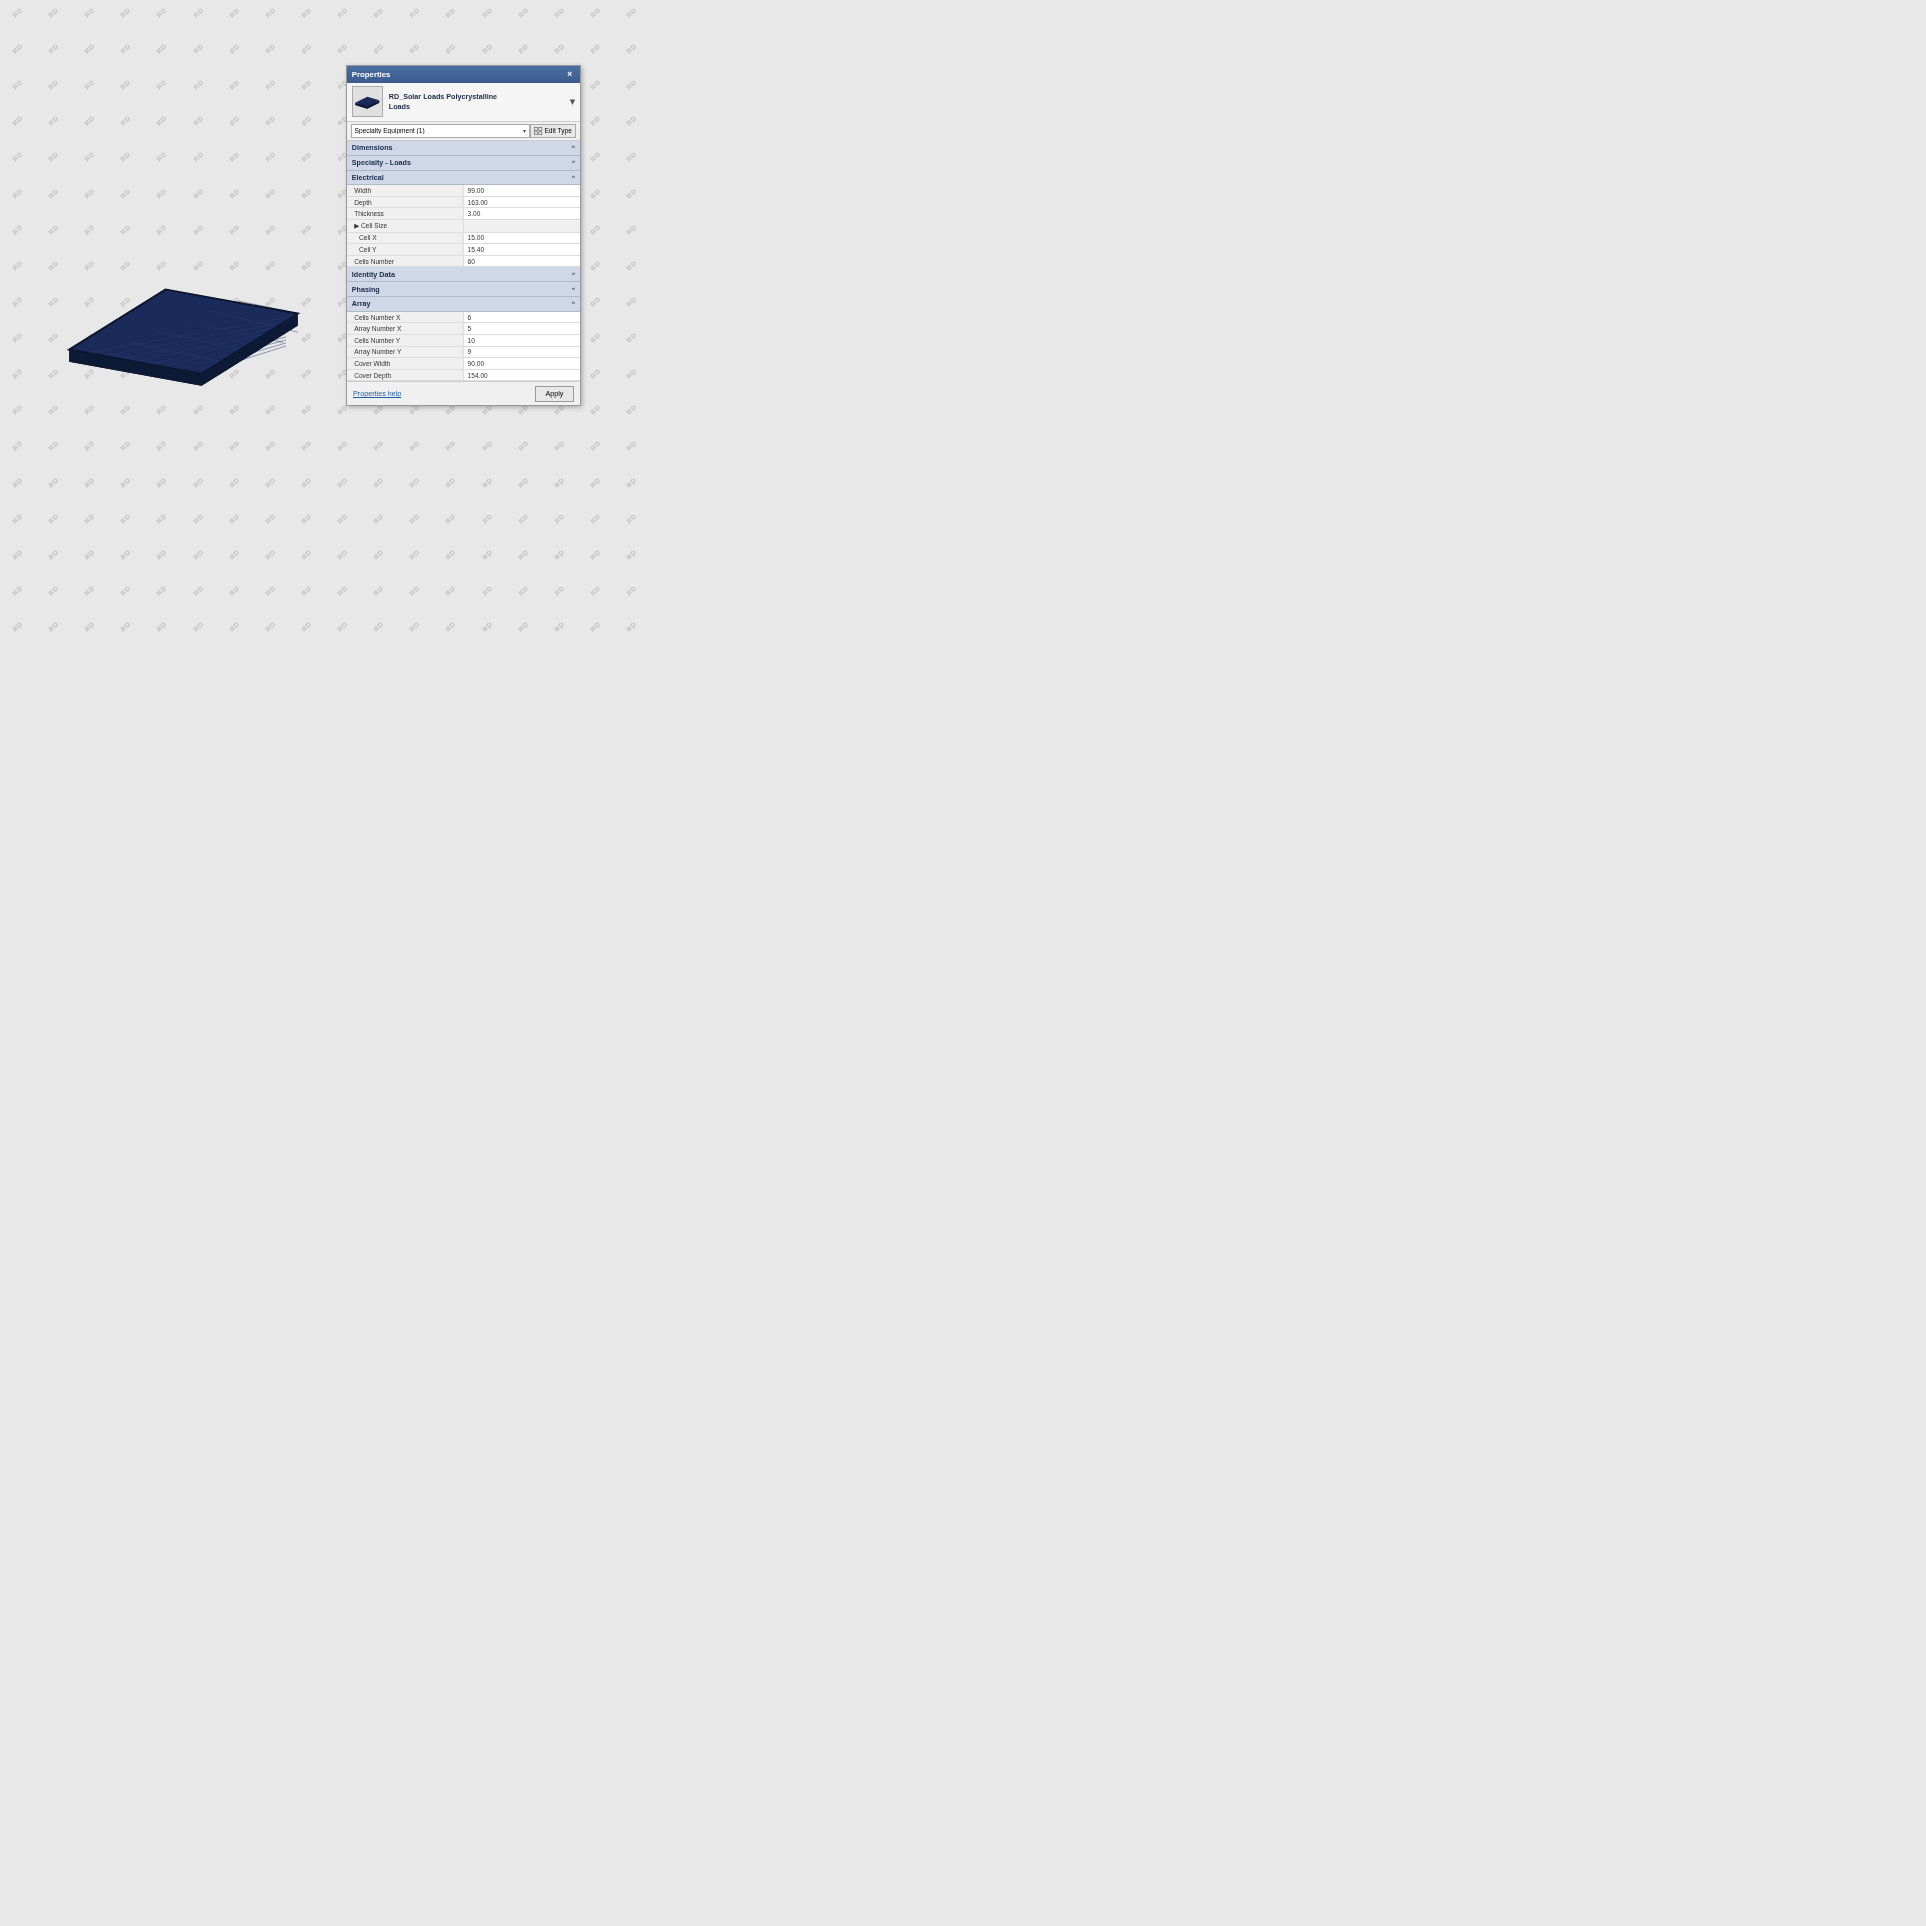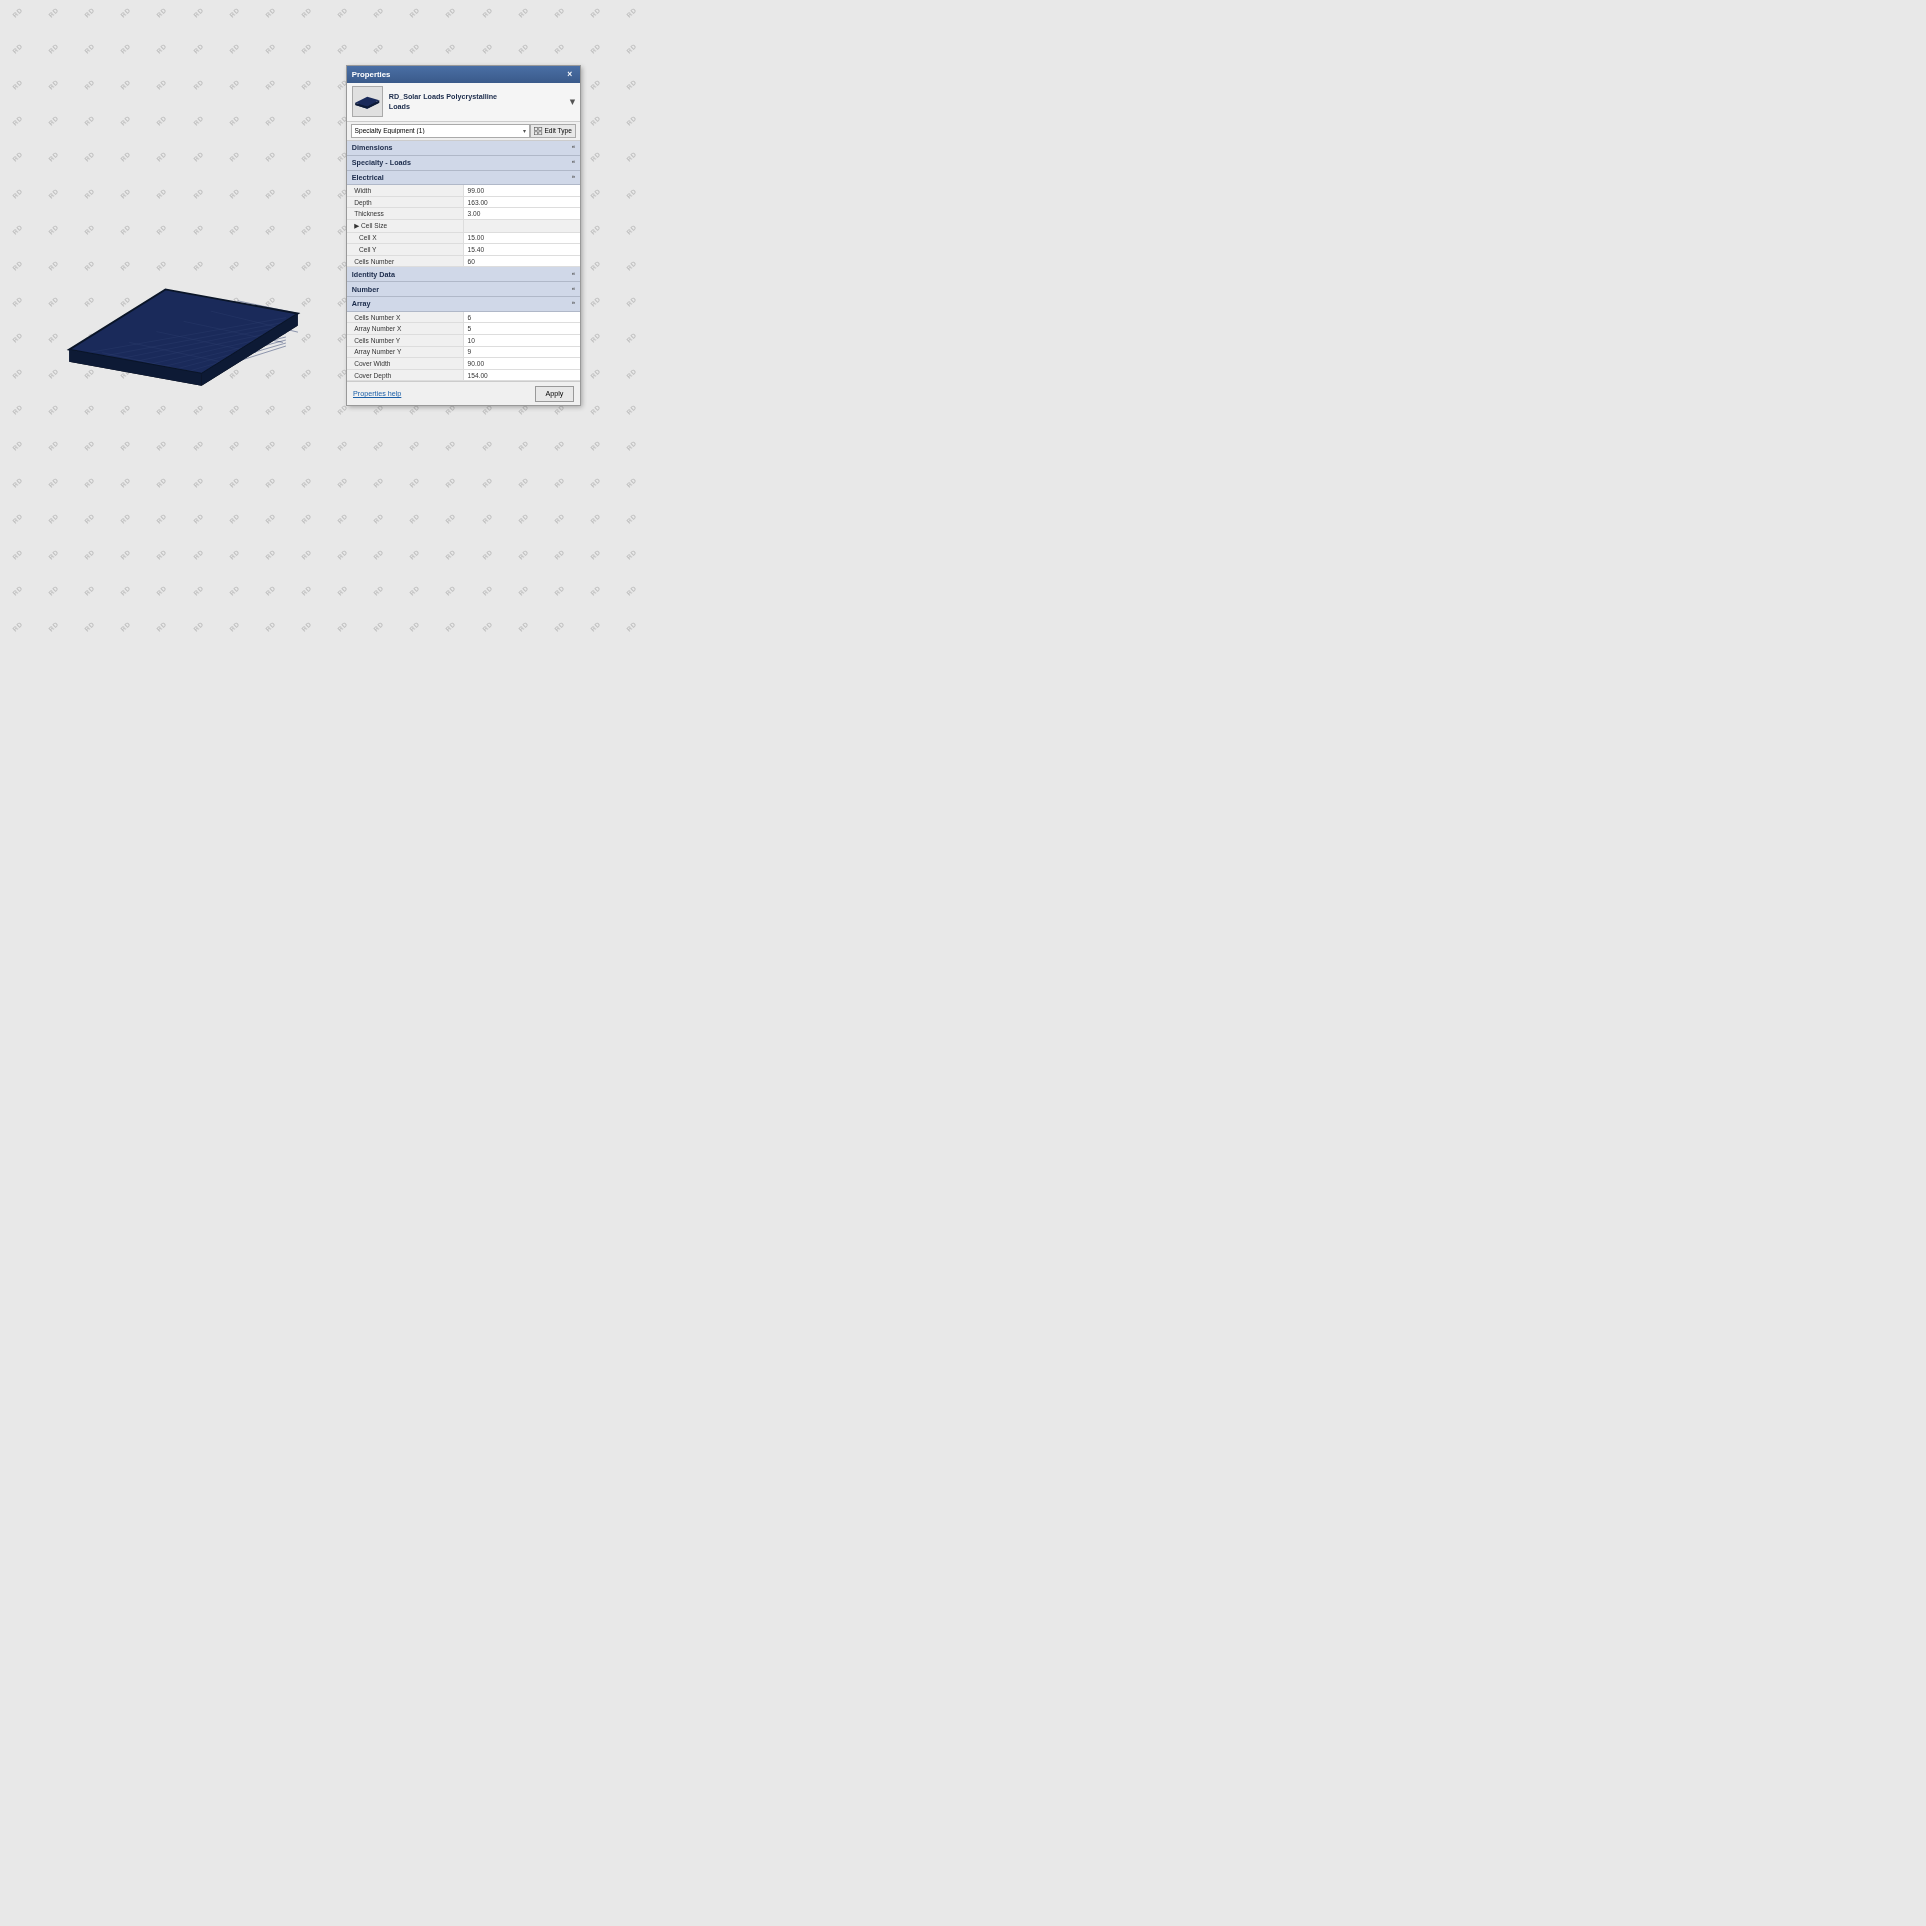--- a/index.html
+++ b/index.html
@@ -667,21 +667,21 @@
             <td class="prop-value prop-value-editable">15.40</td>
           </tr>
           <tr class="prop-row">
             <td class="prop-label">Cells Number</td>
             <td class="prop-value prop-value-editable">60</td>
           </tr>
           <tr class="section-header-row">
             <td colspan="2" class="section-header"><span>Identity Data</span><span class="section-expand">«</span></td>
           </tr>
           <tr class="section-header-row">
-            <td colspan="2" class="section-header"><span>Number</span><span class="section-expand">«</span></td>
+            <td colspan="2" class="section-header"><span>Phasing</span><span class="section-expand">«</span></td>
           </tr>
           <tr class="section-header-row">
             <td colspan="2" class="section-header"><span>Array</span><span class="section-expand">»</span></td>
           </tr>
           <tr class="prop-row">
             <td class="prop-label">Cells Number X</td>
             <td class="prop-value prop-value-editable">6</td>
           </tr>
           <tr class="prop-row">
             <td class="prop-label">Array Number X</td>

